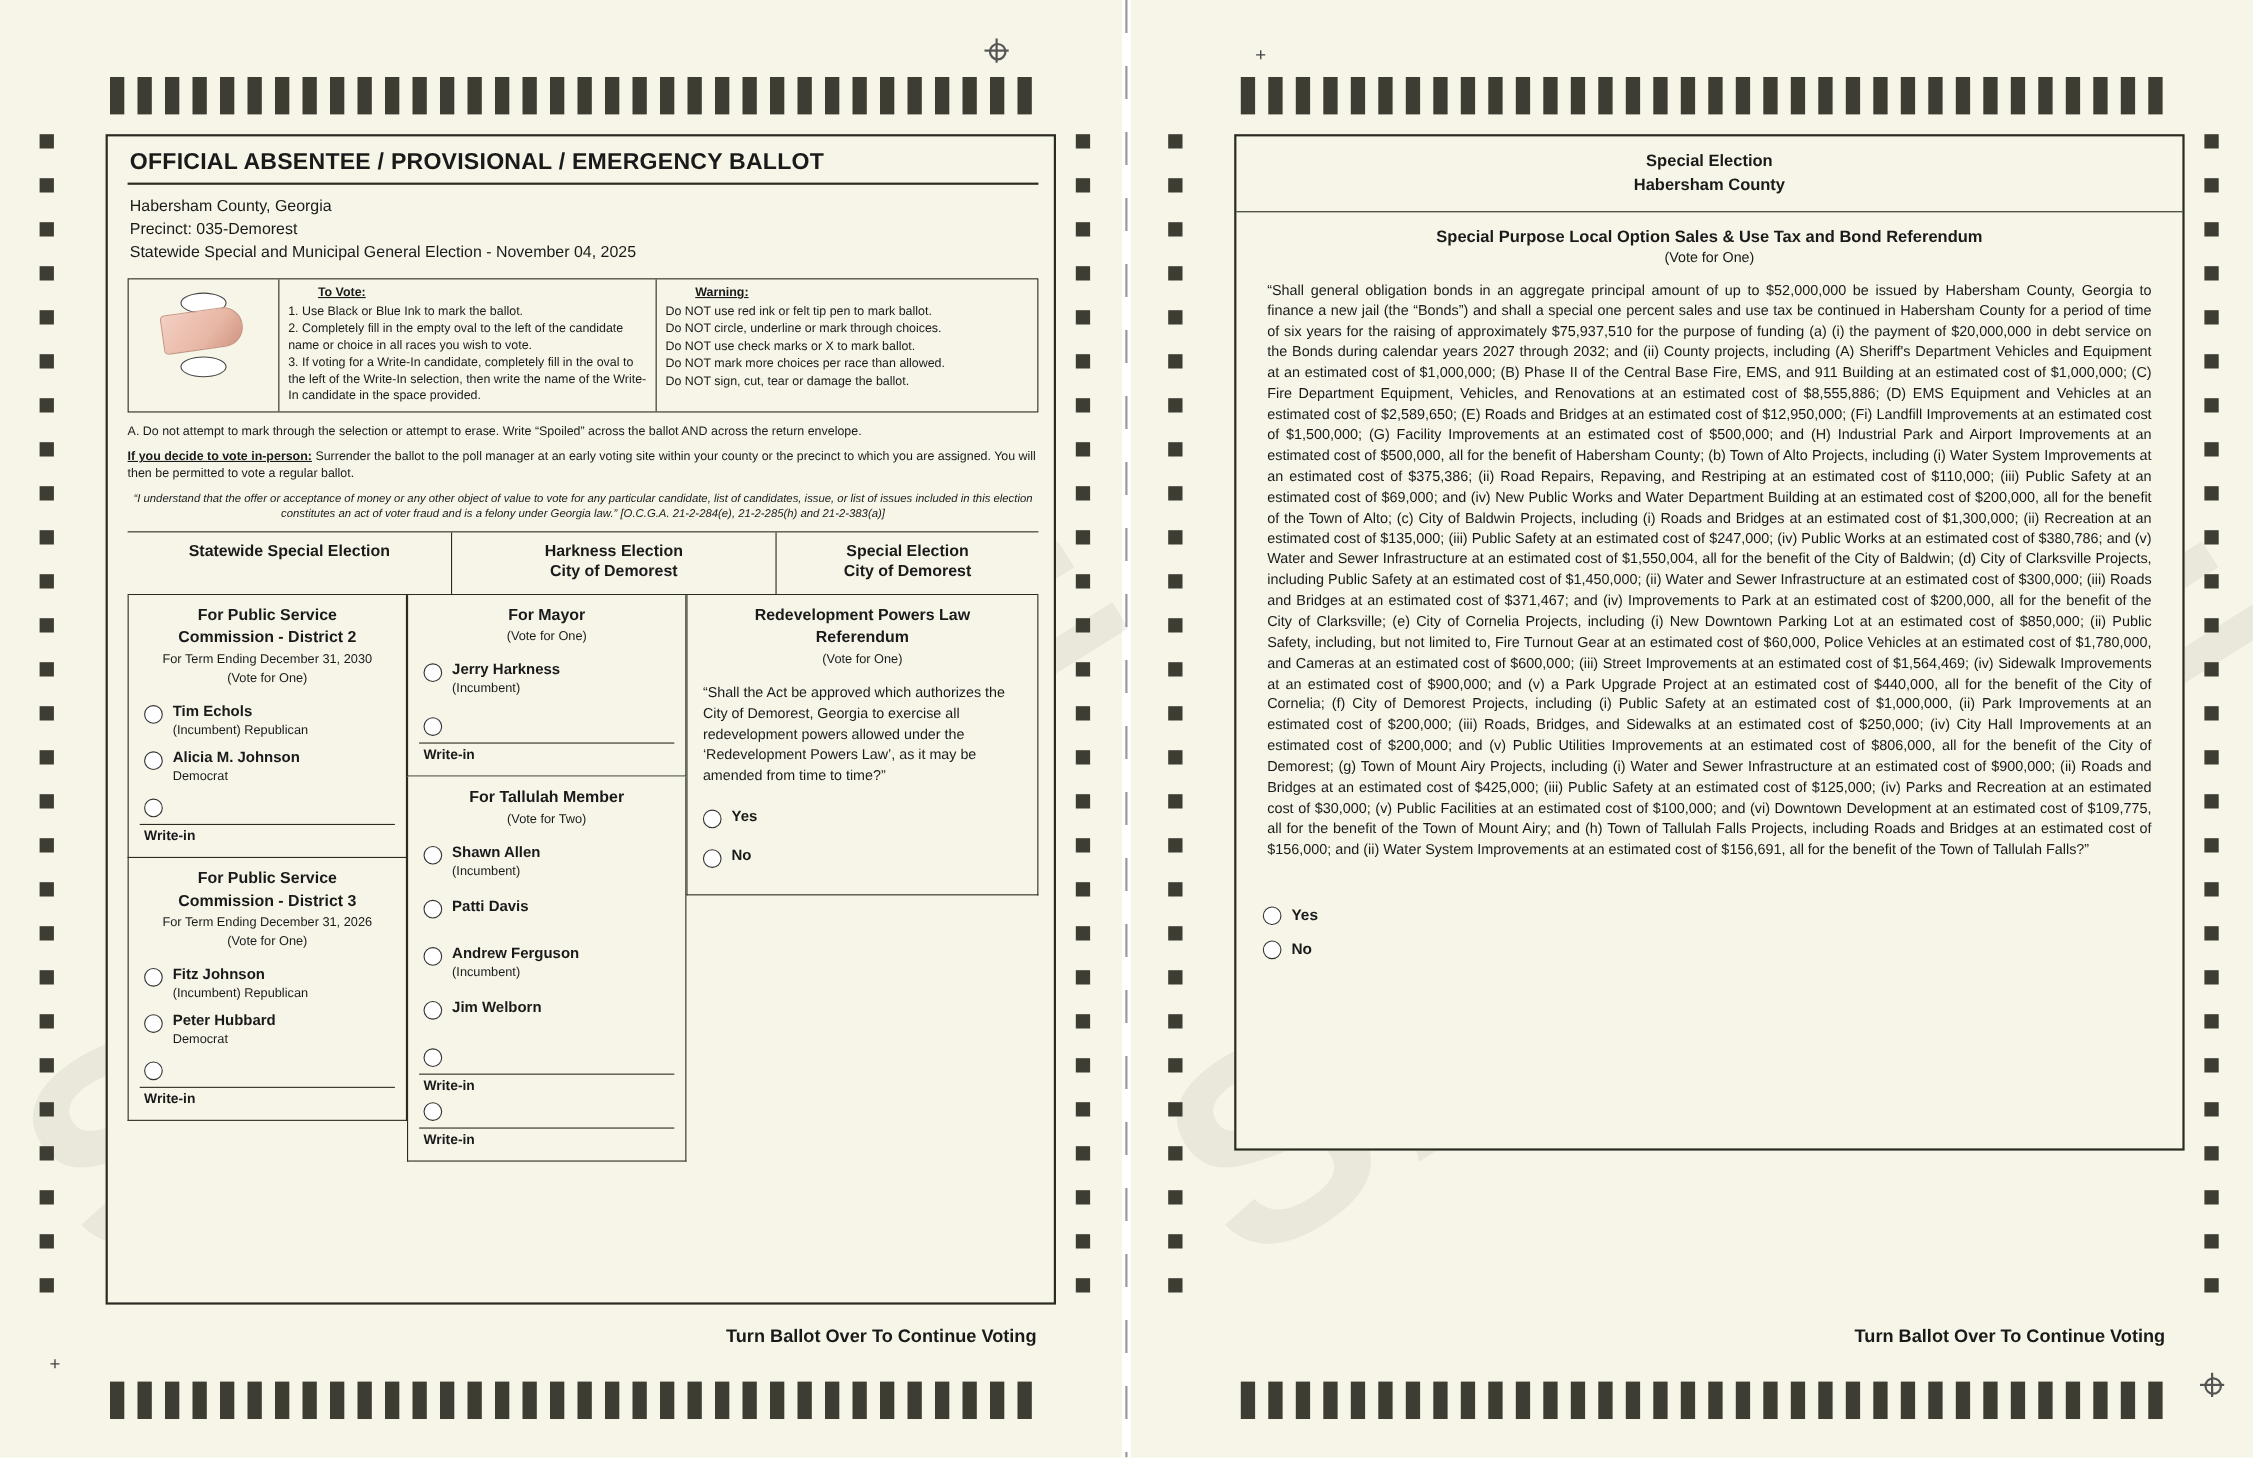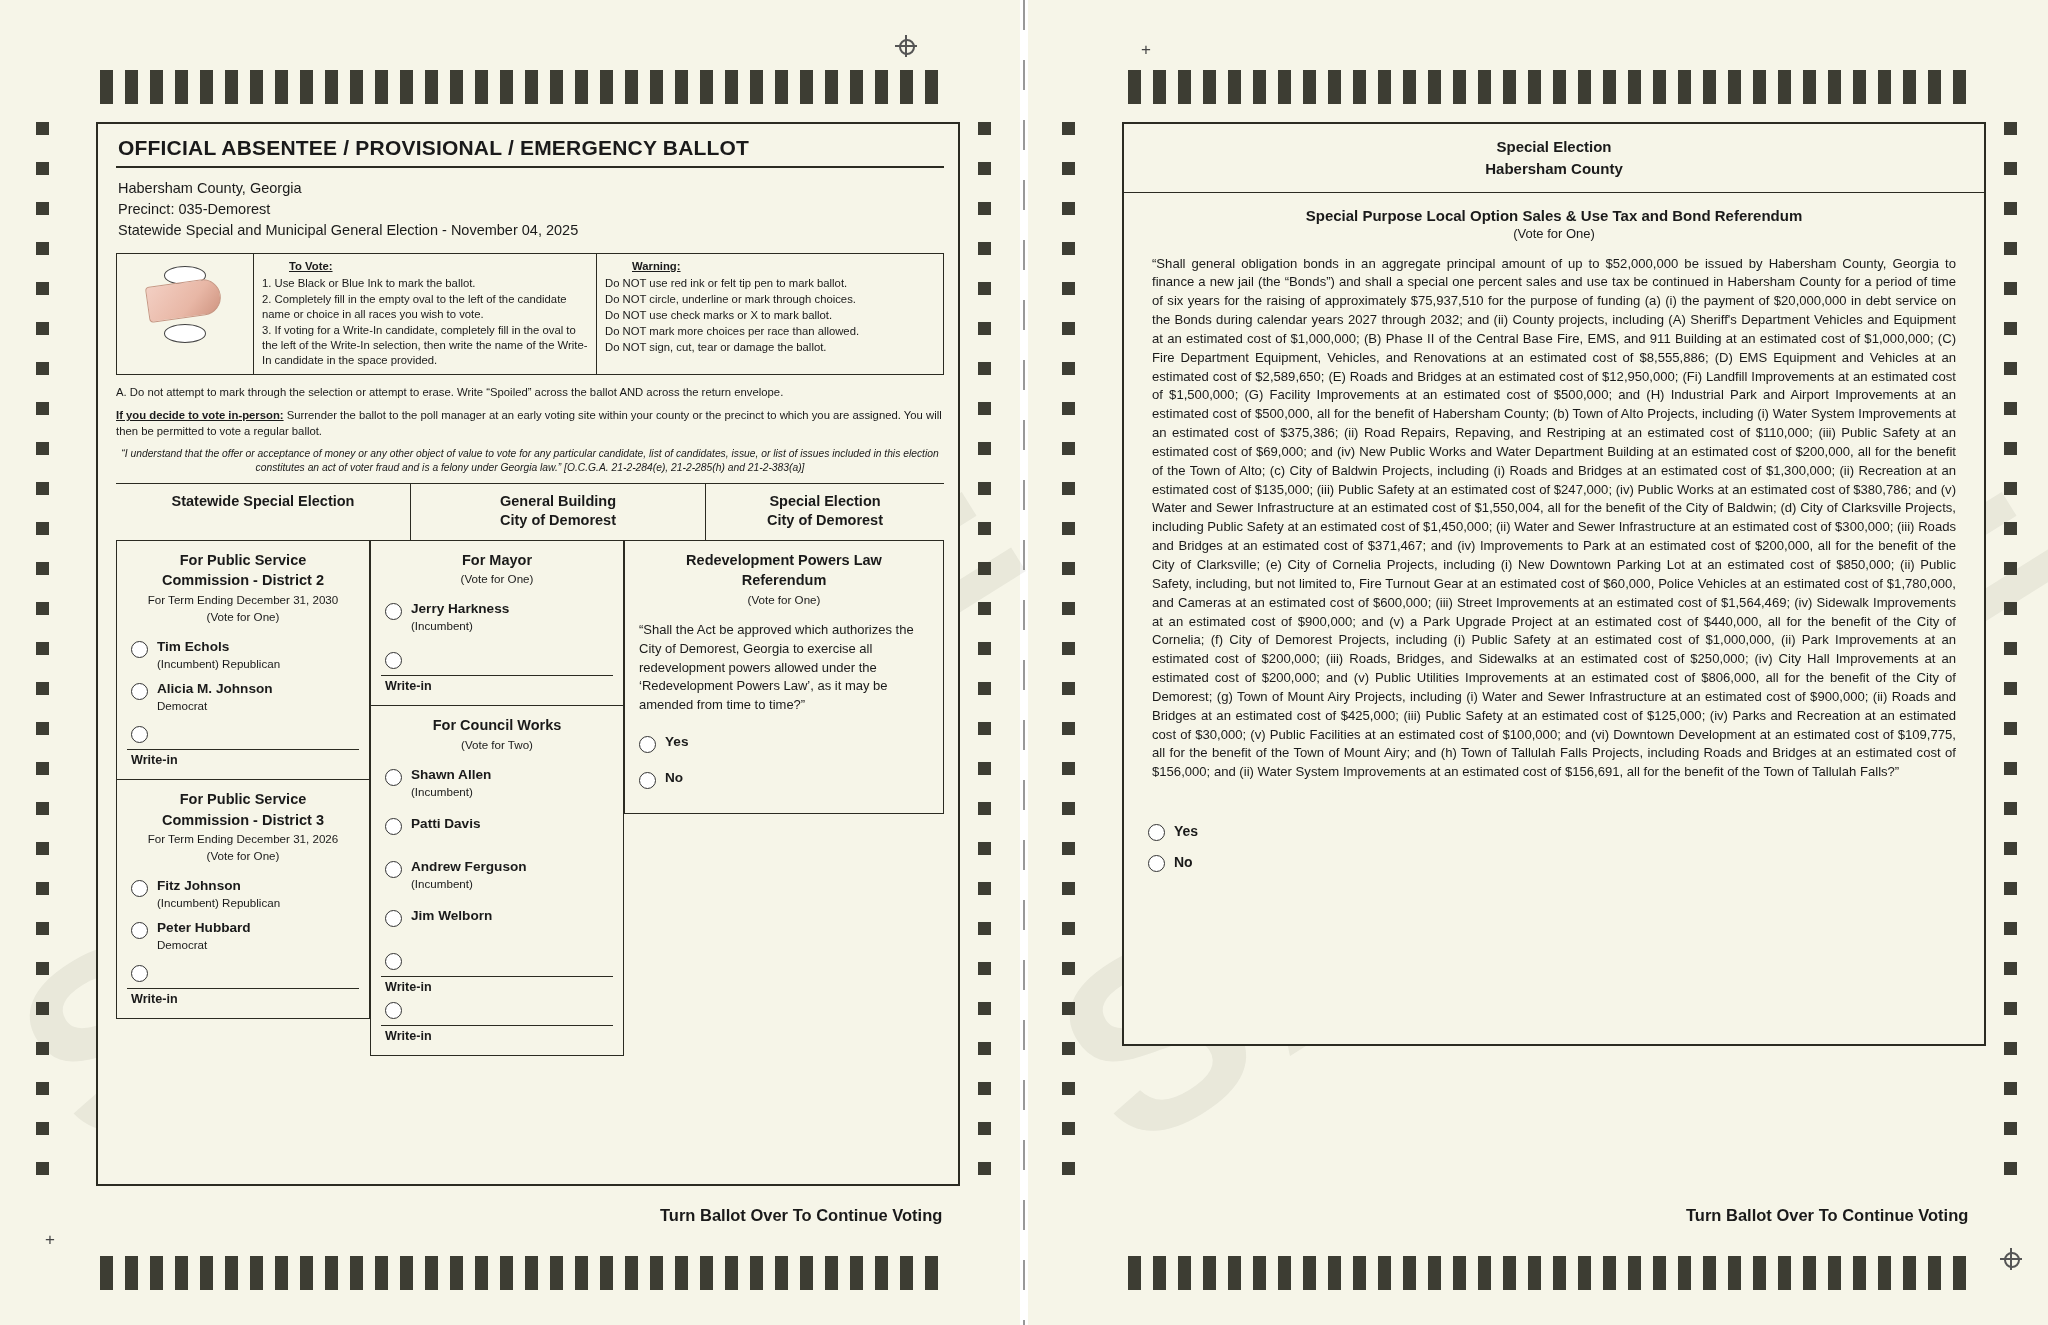--- a/index.html
+++ b/index.html
@@ -647,21 +647,21 @@
     <div class="notes">
       <p>A. Do not attempt to mark through the selection or attempt to erase.  Write “Spoiled” across the ballot AND across the return envelope.</p>
       <div class="hdr" style="display:inline;">If you decide to vote in-person:</div>
       <span>Surrender the ballot to the poll manager at an early voting site within your county or the precinct to which you are assigned.  You will then be permitted to vote a regular ballot.</span>
       <div class="ital">“I understand that the offer or acceptance of money or any other object of value to vote for any particular candidate, list of candidates, issue, or list of issues included in this election constitutes an act of voter fraud and is a felony under Georgia law.” [O.C.G.A. 21-2-284(e), 21-2-285(h) and 21-2-383(a)]</div>
     </div>
 
     <div class="cols-head">
       <div class="ch1">Statewide Special Election</div>
       <div class="ch2">
-        <div>General Building</div>
+        <div>Harkness Election</div>
         <div>City of Demorest</div>
       </div>
       <div class="ch3">
         <div>Special Election</div>
         <div>City of Demorest</div>
       </div>
     </div>
 
     <div class="cols-body">
 
@@ -740,21 +740,21 @@
             </div>
             <div class="writein-row" style="padding-top:12px;">
               <div class="oval"></div>
             </div>
             <div class="writein-line"></div>
             <div class="writein-label">Write-in</div>
           </div>
         </div>
 
         <div class="contest">
-          <div class="contest-title">For Council Works</div>
+          <div class="contest-title">For Tallulah Member</div>
           <div class="contest-sub">(Vote for Two)</div>
           <div class="choices">
             <div class="choice">
               <div class="oval"></div>
               <div>
                 <div class="cand-name">Shawn Allen</div>
                 <div class="cand-party">(Incumbent)</div>
               </div>
             </div>
             <div class="choice" style="padding-top:12px;">

